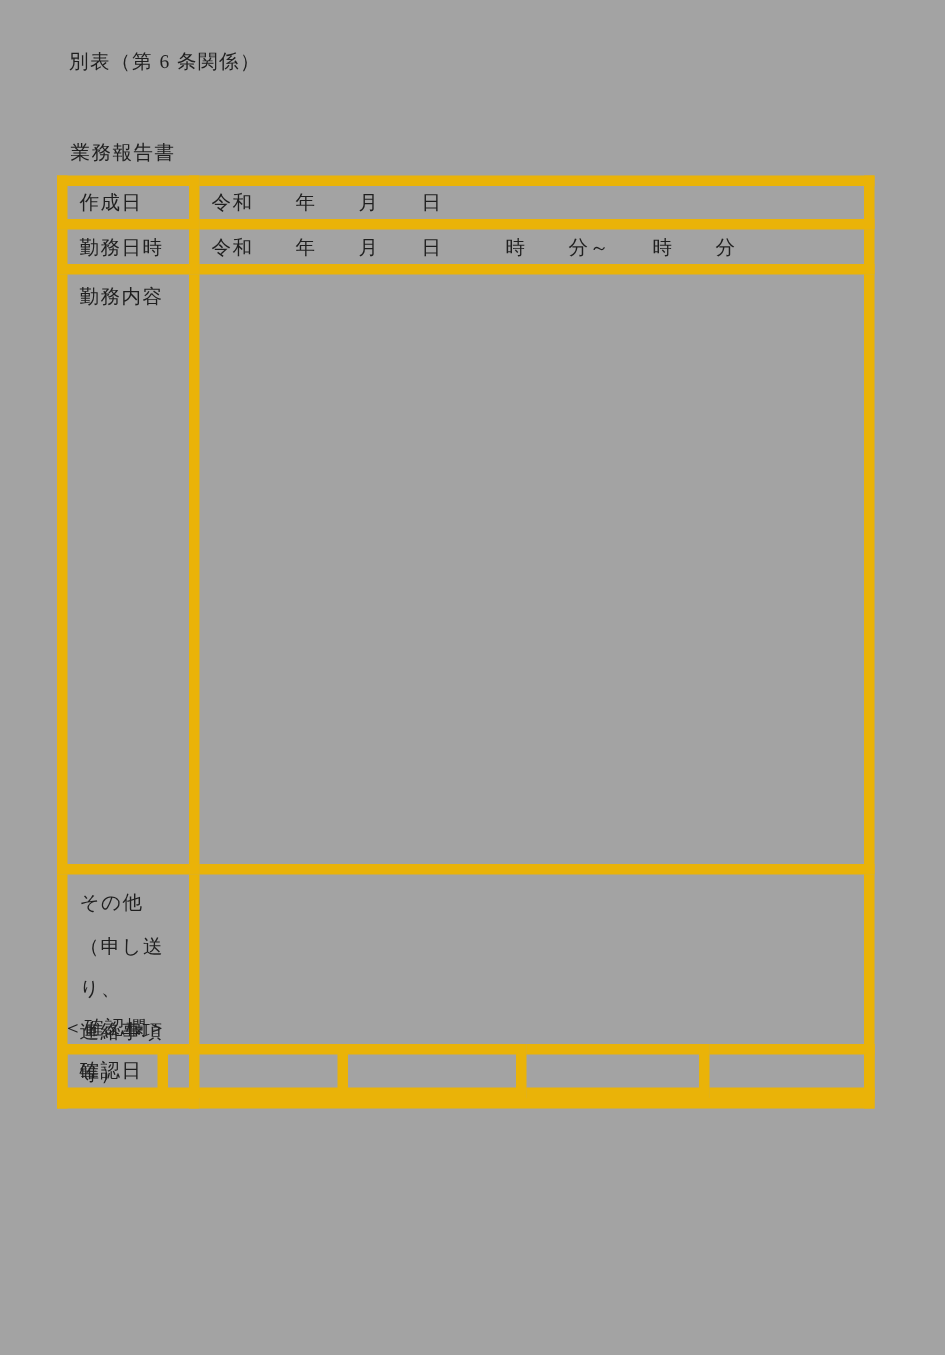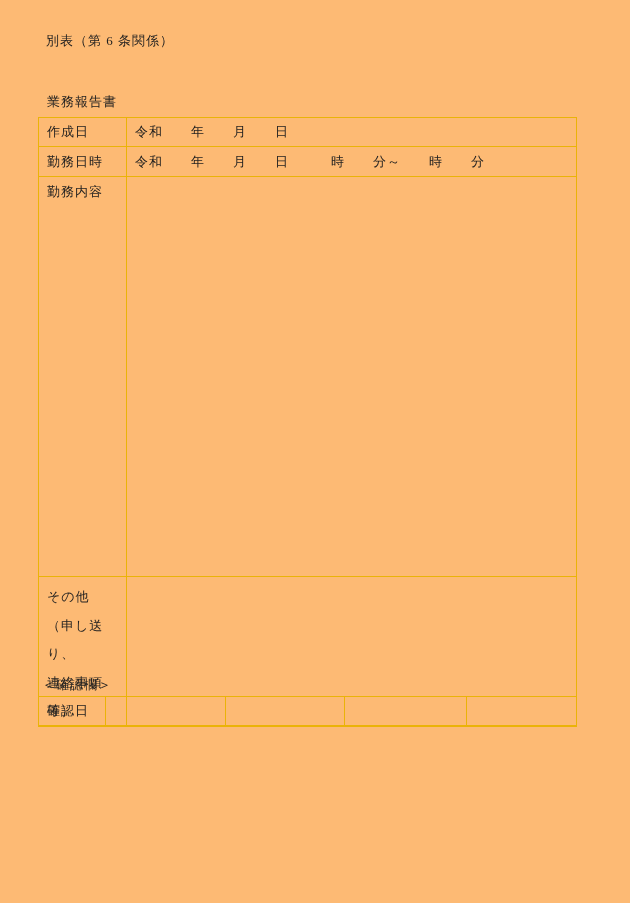--- a/index.html
+++ b/index.html
@@ -1,21 +1,21 @@
 <!DOCTYPE html>
 <html lang="ja"><head>
 <meta charset="utf-8">
 <style>
   * { margin: 0; padding: 0; box-sizing: border-box; }
   html, body { background: #ffffff; }
   .page {
     position: relative;
     width: 630px;
     height: 903px;
-    background: #fdba74;
+    background: #a3a3a3;
     font-family: "Liberation Serif", "DejaVu Serif", serif;
     color: #1f1f1f;
     font-size: 13px;
     overflow: hidden;
   }
   .note {
     position: absolute;
     left: 46px;
     top: 32px;
     letter-spacing: 1px;
@@ -24,27 +24,28 @@
     position: absolute;
     left: 47px;
     top: 93px;
     letter-spacing: 1px;
   }
   table {
     border-collapse: collapse;
     table-layout: fixed;
   }
   td, th {
-    border: 1px solid #eab308;
+    border: 7px solid #eab308;
     font-weight: normal;
     text-align: left;
     padding: 0 8px;
     overflow: hidden;
     font-size: 13px;
     letter-spacing: 1px;
+    font-family: Liberation Mono, monospace;
   }
   .report-table {
     position: absolute;
     left: 38px;
     top: 117px;
     width: 538px;
   }
   .report-table td { vertical-align: middle; }
   .report-table tr.tall-row td { vertical-align: top; padding-top: 6px; }
   .report-table .label-col { width: 88px; }

